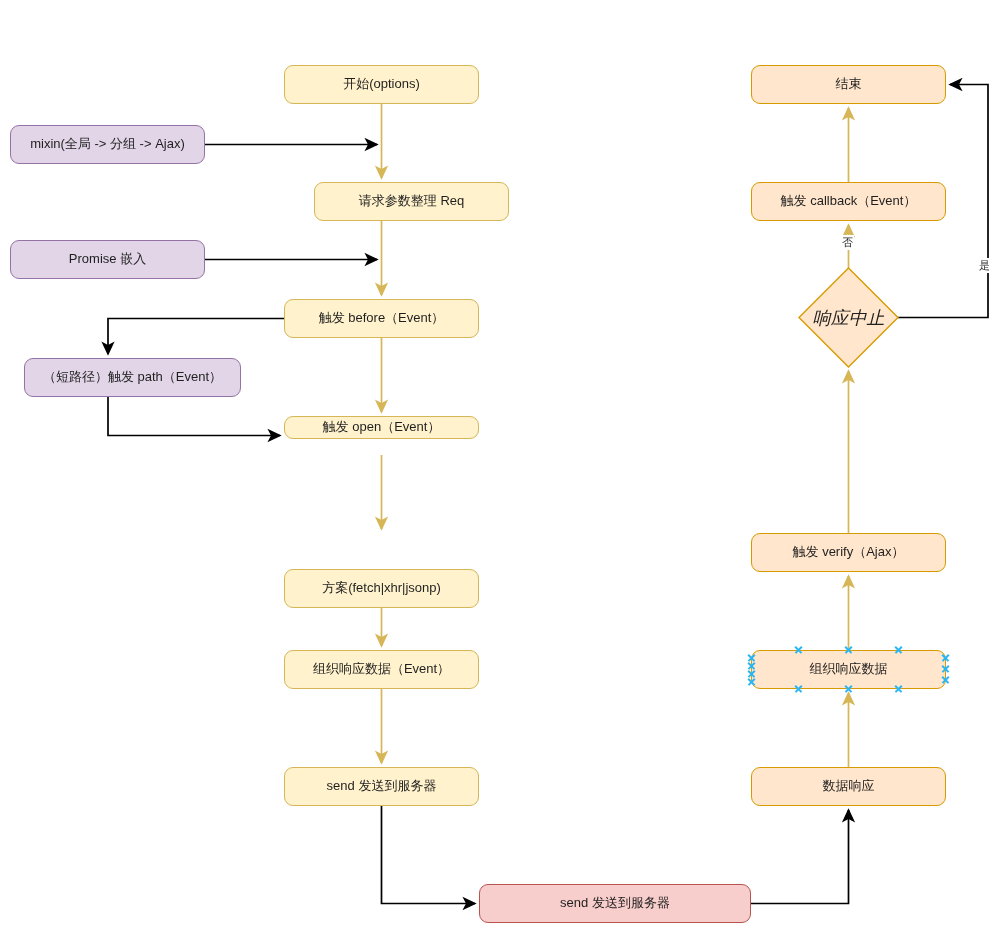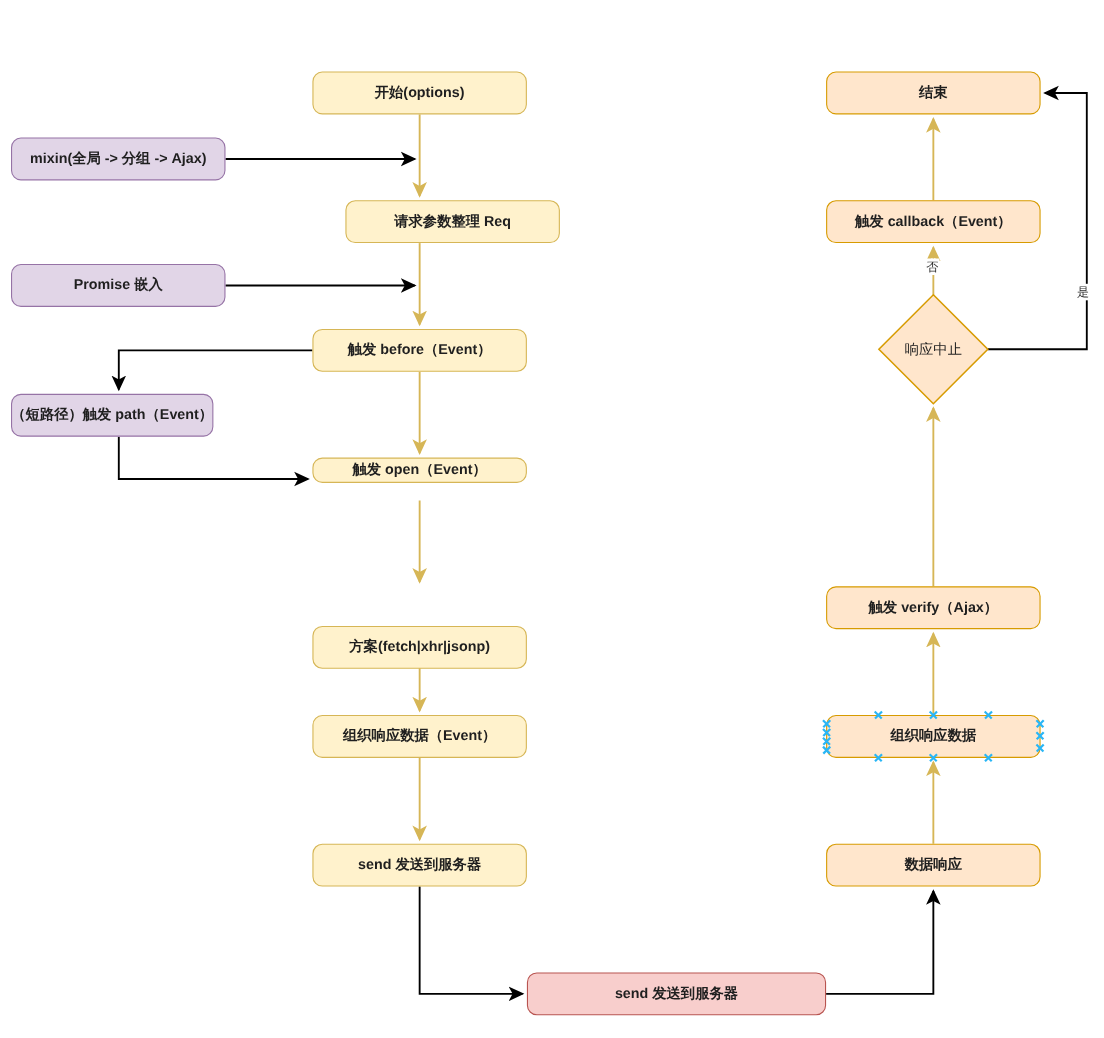--- a/index.html
+++ b/index.html
@@ -7,31 +7,31 @@
     width:1004px;height:944px;overflow:hidden;
     font-family:"Liberation Sans","DejaVu Sans",sans-serif;
   }
   #canvas{position:relative;width:1004px;height:944px;background:#ffffff;}
   svg#wires{position:absolute;left:0;top:0;width:1004px;height:944px;}
   .node{
     position:absolute;box-sizing:border-box;
     display:flex;align-items:center;justify-content:center;
     border-radius:9px;border-width:1.4px;border-style:solid;
     font-size:13px;line-height:1.25;color:#1f1f1f;
-    text-align:center;padding:0 8px;white-space:nowrap;font-weight:bold;
+    text-align:center;padding:0 8px;white-space:nowrap;
   }
   .n-yellow{background:#fff2cc;border-color:#d6b656;}
   .n-peach {background:#ffe6cc;border-color:#d79b00;}
   .n-purple{background:#e1d5e7;border-color:#9673a6;}
   .n-pink  {background:#f8cecc;border-color:#b85450;}
   .diamond-wrap{position:absolute;}
   .diamond-label{
     position:absolute;left:0;top:0;width:100%;height:100%;
     display:flex;align-items:center;justify-content:center;
-    font-size:13px;color:#1f1f1f;pointer-events:none;white-space:nowrap;
+    font-size:18px;color:#1f1f1f;pointer-events:none;white-space:nowrap;font-style:italic;
   }
   .edge-label{
     position:absolute;font-size:11px;color:#2b2b2b;
     background:#ffffff;padding:0 1px;white-space:nowrap;
   }
   .xmark{position:absolute;width:9px;height:9px;pointer-events:none;}
   .xmark::before,.xmark::after{
     content:"";position:absolute;left:0;top:4px;width:9px;height:1.6px;background:#29b6f6;
   }
   .xmark::before{transform:rotate(45deg);}
@@ -94,21 +94,21 @@
   </div>
 
   <div class="node n-purple" style="left:10px;top:240px;width:195px;height:39px;">
     <span>Promise 嵌入</span>
   </div>
 
   <div class="node n-yellow" style="left:284px;top:299px;width:195px;height:39px;">
     <span>触发 before（Event）</span>
   </div>
 
-  <div class="node n-purple" style="left:10px;top:358px;width:184px;height:39px;">
+  <div class="node n-purple" style="left:24px;top:358px;width:217px;height:39px;">
     <span>（短路径）触发 path（Event）</span>
   </div>
 
   <div class="node n-yellow" style="left:284px;top:416px;width:195px;height:23px;">
     <span>触发 open（Event）</span>
   </div>
 
   <div class="node n-yellow" style="left:284px;top:533px;width:195px;height:39px;margin-top:36px;">
     <span>方案(fetch|xhr|jsonp)</span>
   </div>

